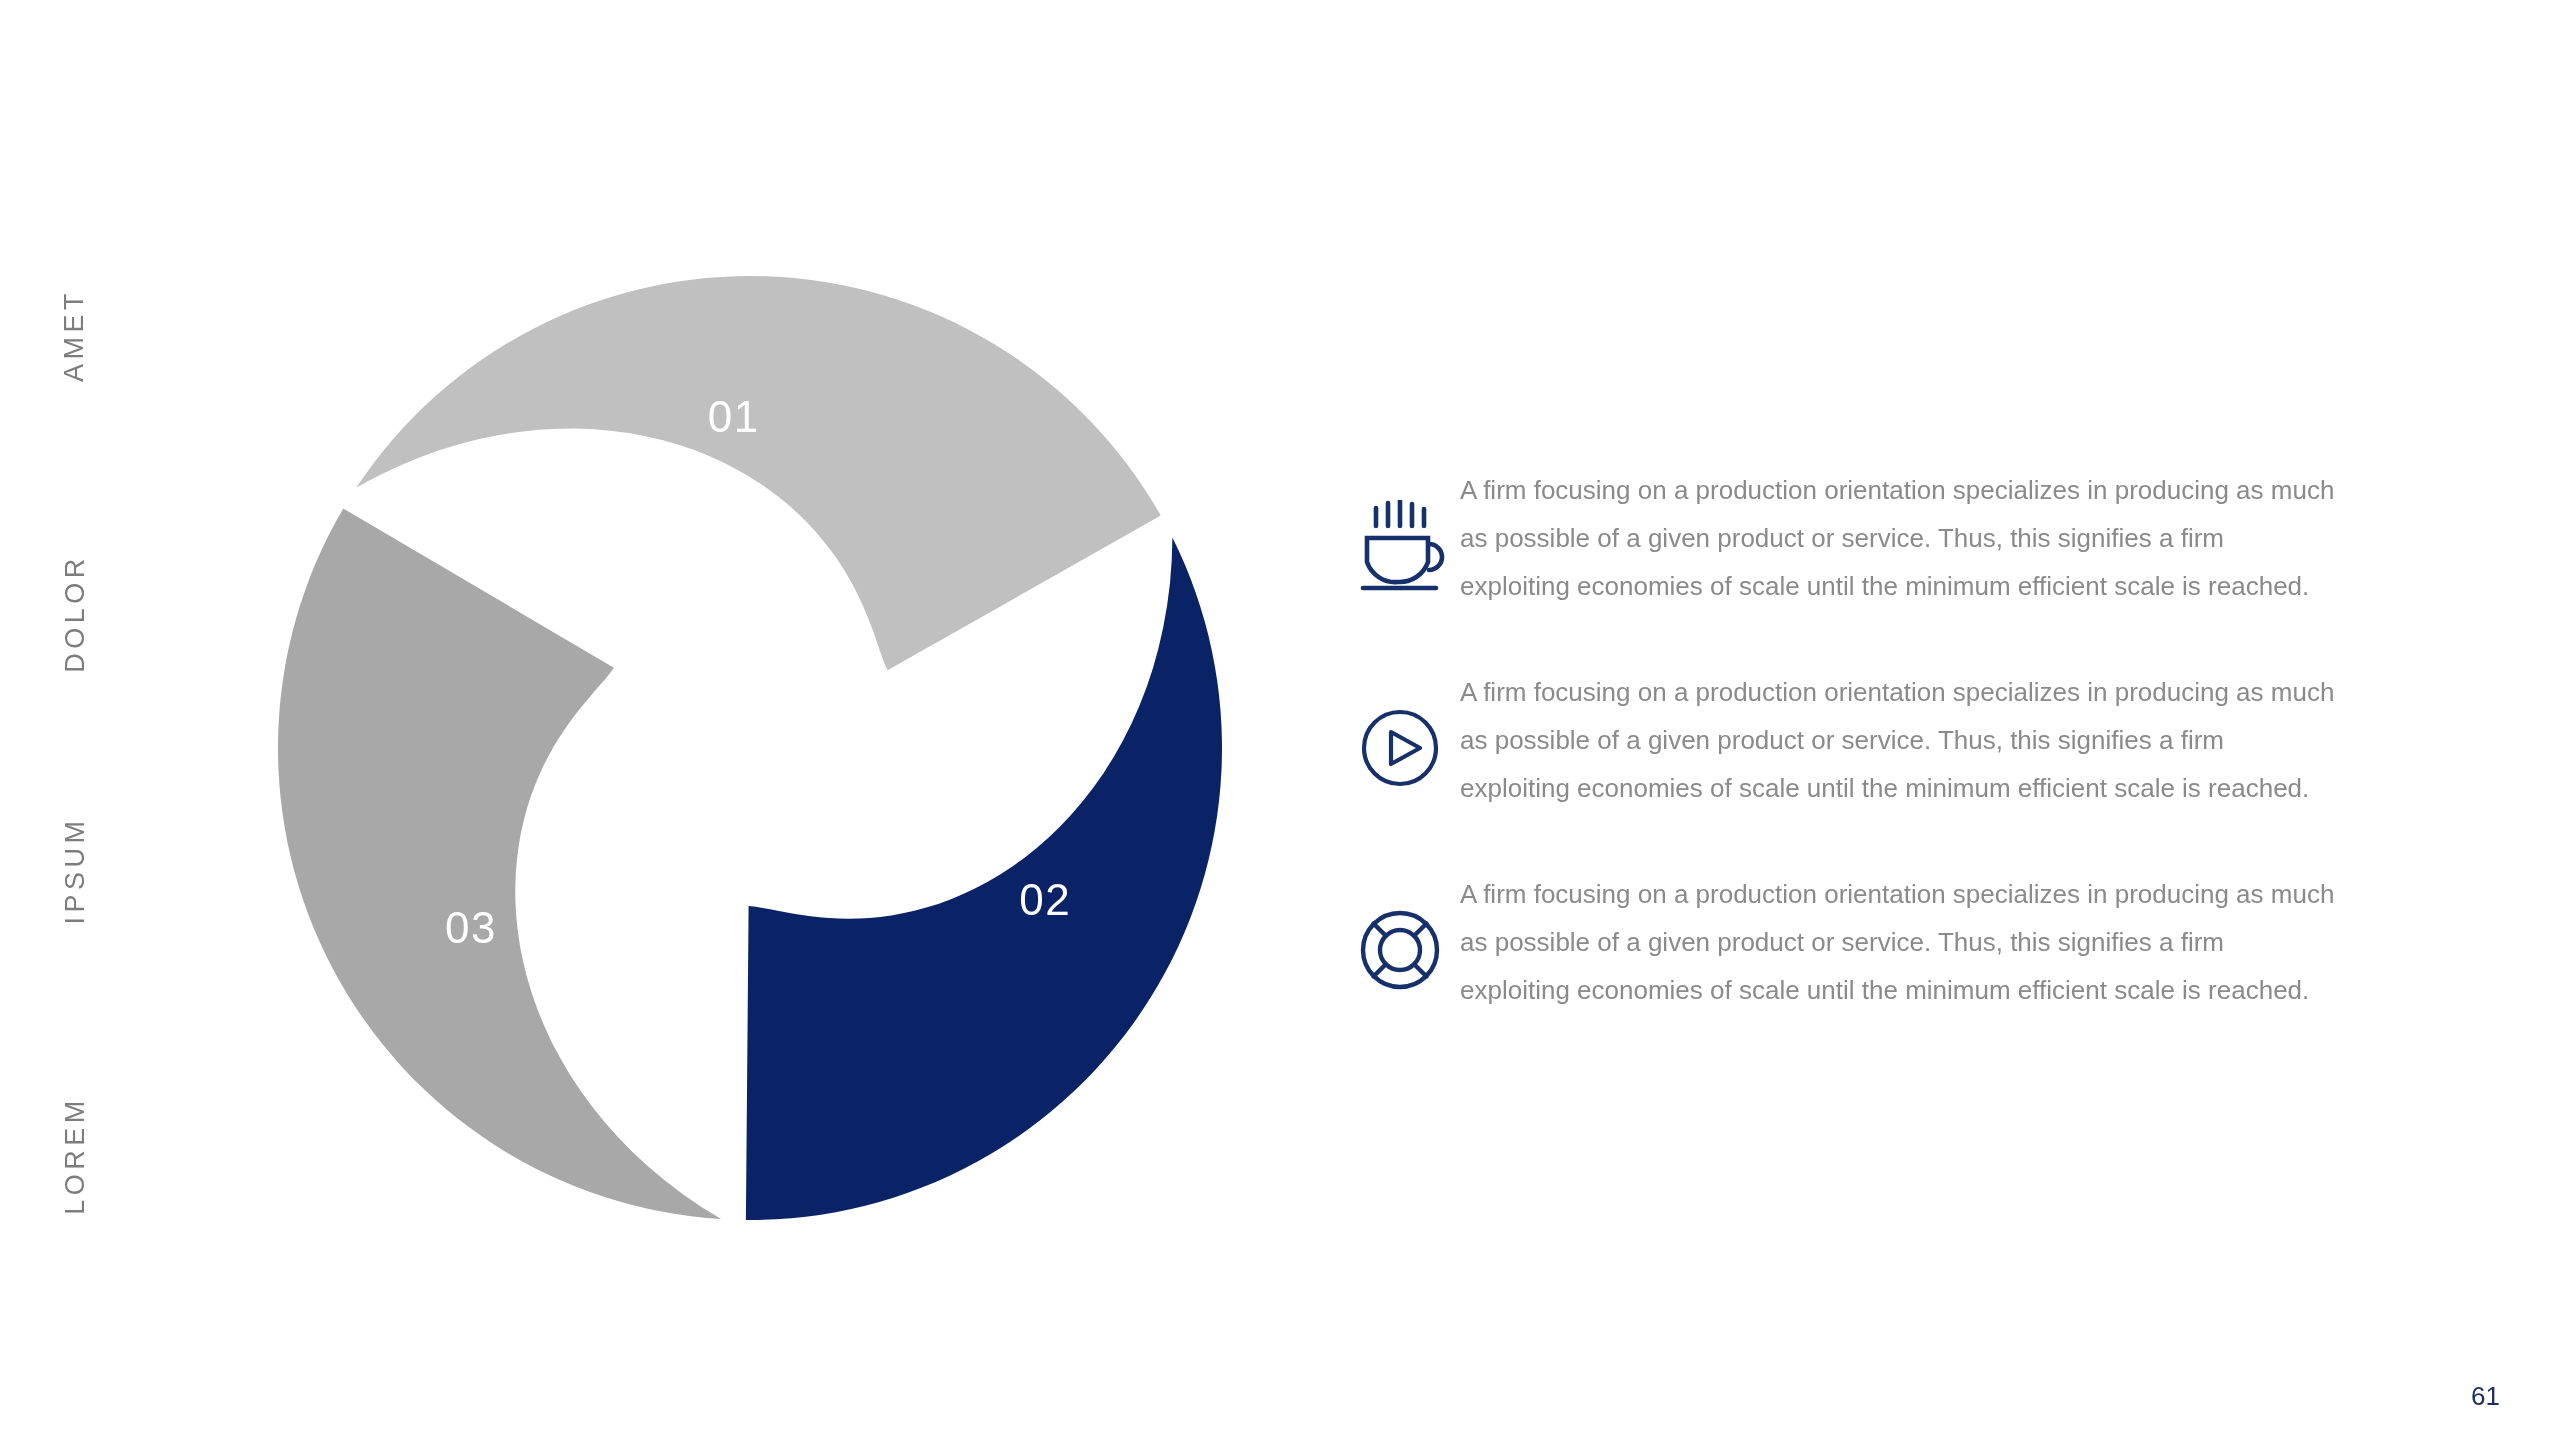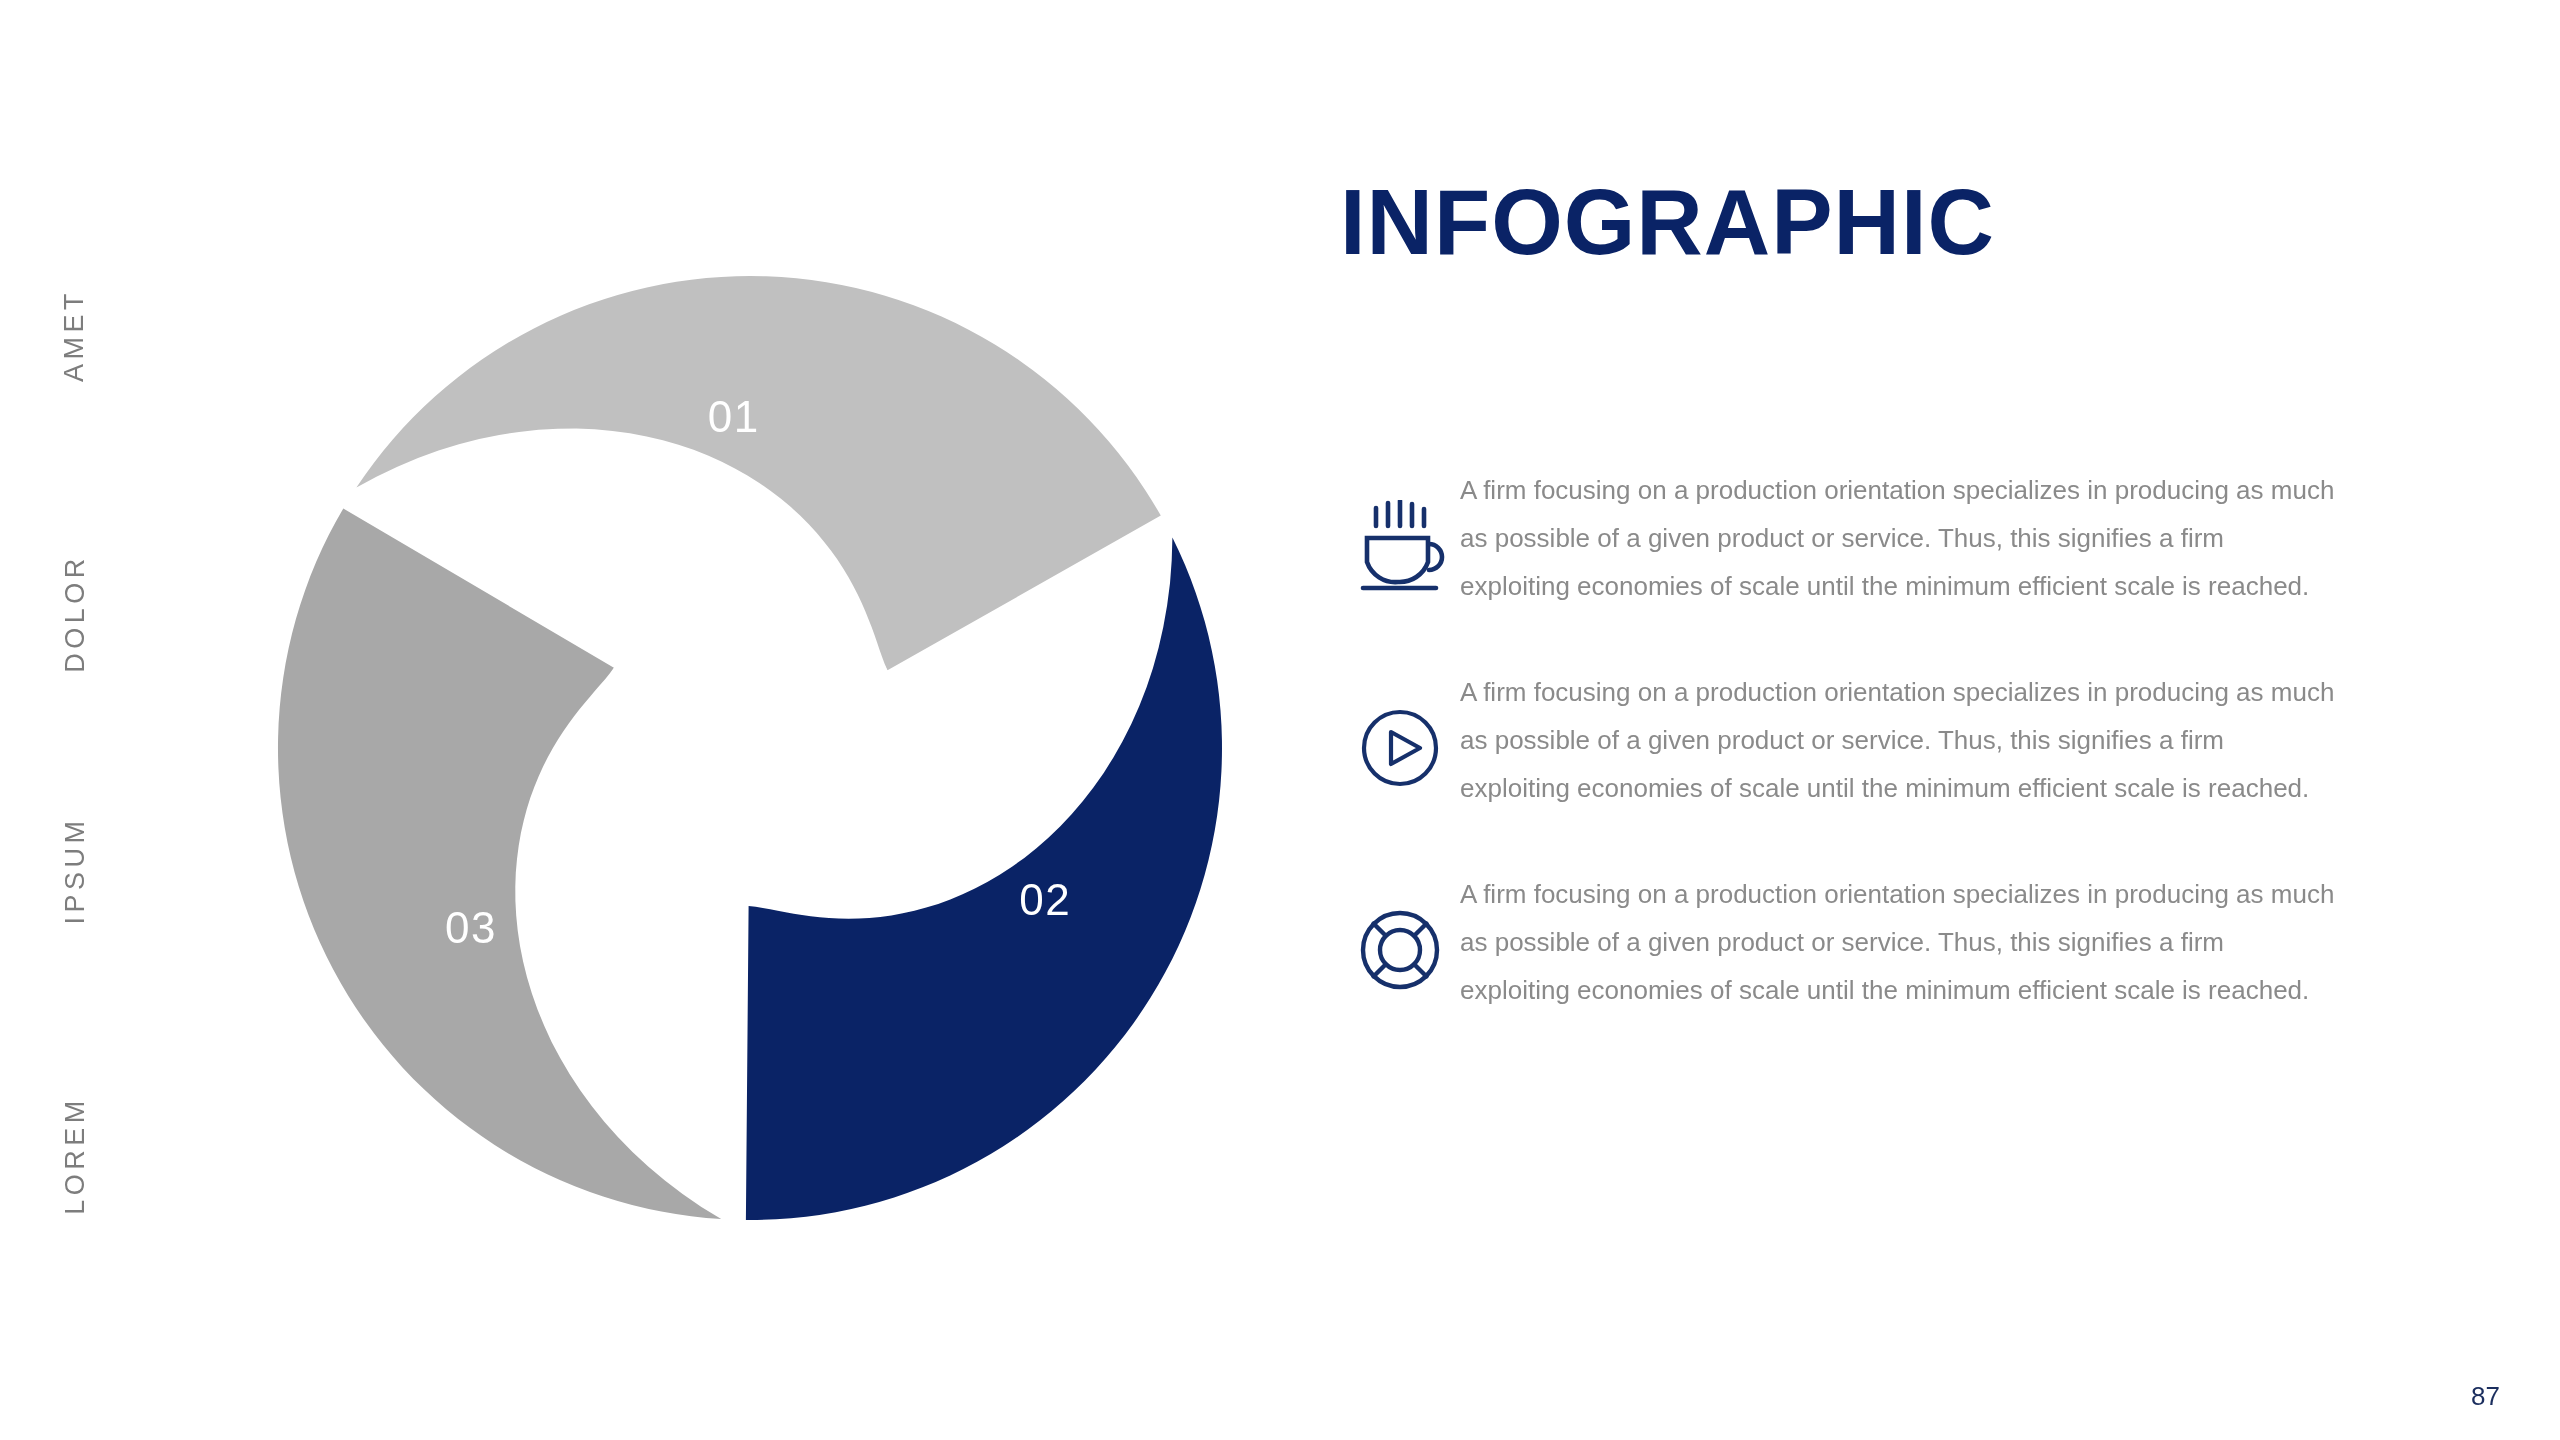--- a/index.html
+++ b/index.html
@@ -142,21 +142,20 @@
       <circle cx="480" cy="480" r="158" fill="#ffffff"></circle>
 
     <text class="seg-label" x="775.3" y="631.8">02</text>
     <text class="seg-label" x="463.8" y="148.4">01</text>
     <text class="seg-label" x="200.9" y="659.8">03</text>
   </svg>
 </div>
 
 <div class="right-col">
 
-  <h1 class="page-title">INFOGRAPHIC</h1>
 
   <div class="item-list">
 
     <div class="info-item">
       <div class="item-icon">
         <svg width="100" height="94" viewBox="0 0 100 94" fill="none" stroke="#16306b" stroke-width="4.6" stroke-linecap="round">
           <line x1="26" y1="8" x2="26" y2="26"></line>
           <line x1="38" y1="3" x2="38" y2="26"></line>
           <line x1="50" y1="1" x2="50" y2="26"></line>
           <line x1="62" y1="4" x2="62" y2="26"></line>
@@ -189,13 +188,13 @@
           <line x1="19.5" y1="72.5" x2="31.8" y2="60.2"></line>
           <line x1="72.5" y1="72.5" x2="60.2" y2="60.2"></line>
         </svg>
       </div>
       <div class="item-text">A firm focusing on a production orientation specializes in producing as much as possible of a given product or service. Thus, this signifies a firm exploiting economies of scale until the minimum efficient scale is reached.</div>
     </div>
 
   </div>
 </div>
 
-<div class="page-number">87</div>
+<div class="page-number">61</div>
 
 </body></html>

